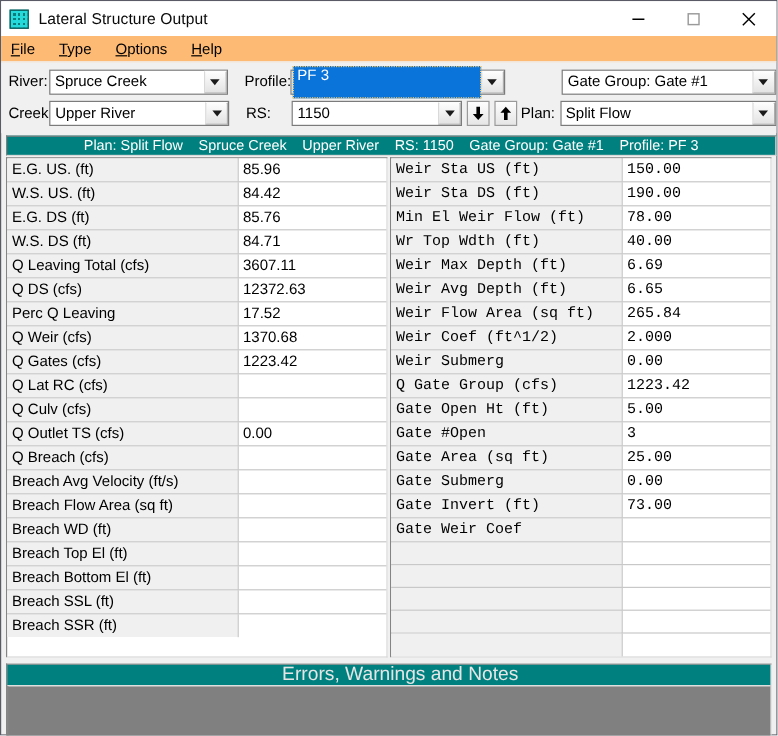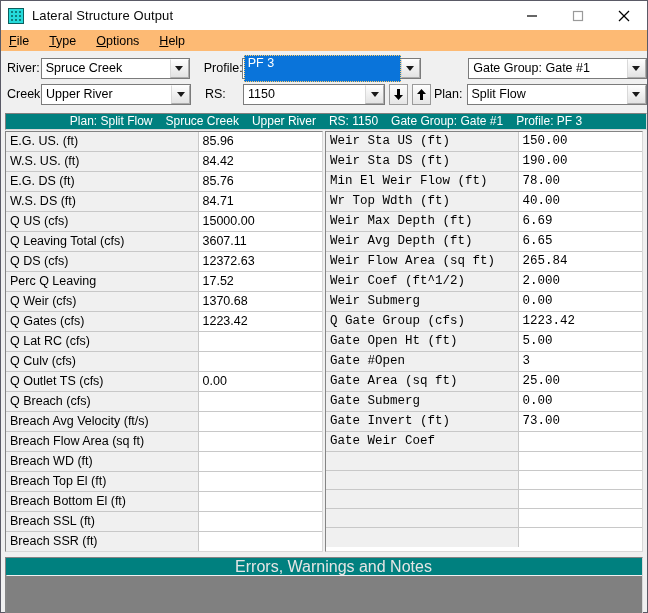--- a/index.html
+++ b/index.html
@@ -356,24 +356,20 @@
             </tr>
             <tr>
               <td class="lbl">E.G. DS (ft)</td>
               <td class="val">85.76</td>
             </tr>
             <tr>
               <td class="lbl">W.S. DS (ft)</td>
               <td class="val">84.71</td>
             </tr>
             <tr>
-              <td class="lbl">Q US (cfs)</td>
-              <td class="val">15000.00</td>
-            </tr>
-            <tr>
               <td class="lbl">Q Leaving Total (cfs)</td>
               <td class="val">3607.11</td>
             </tr>
             <tr>
               <td class="lbl">Q DS (cfs)</td>
               <td class="val">12372.63</td>
             </tr>
             <tr>
               <td class="lbl">Perc Q Leaving</td>
               <td class="val">17.52</td>

